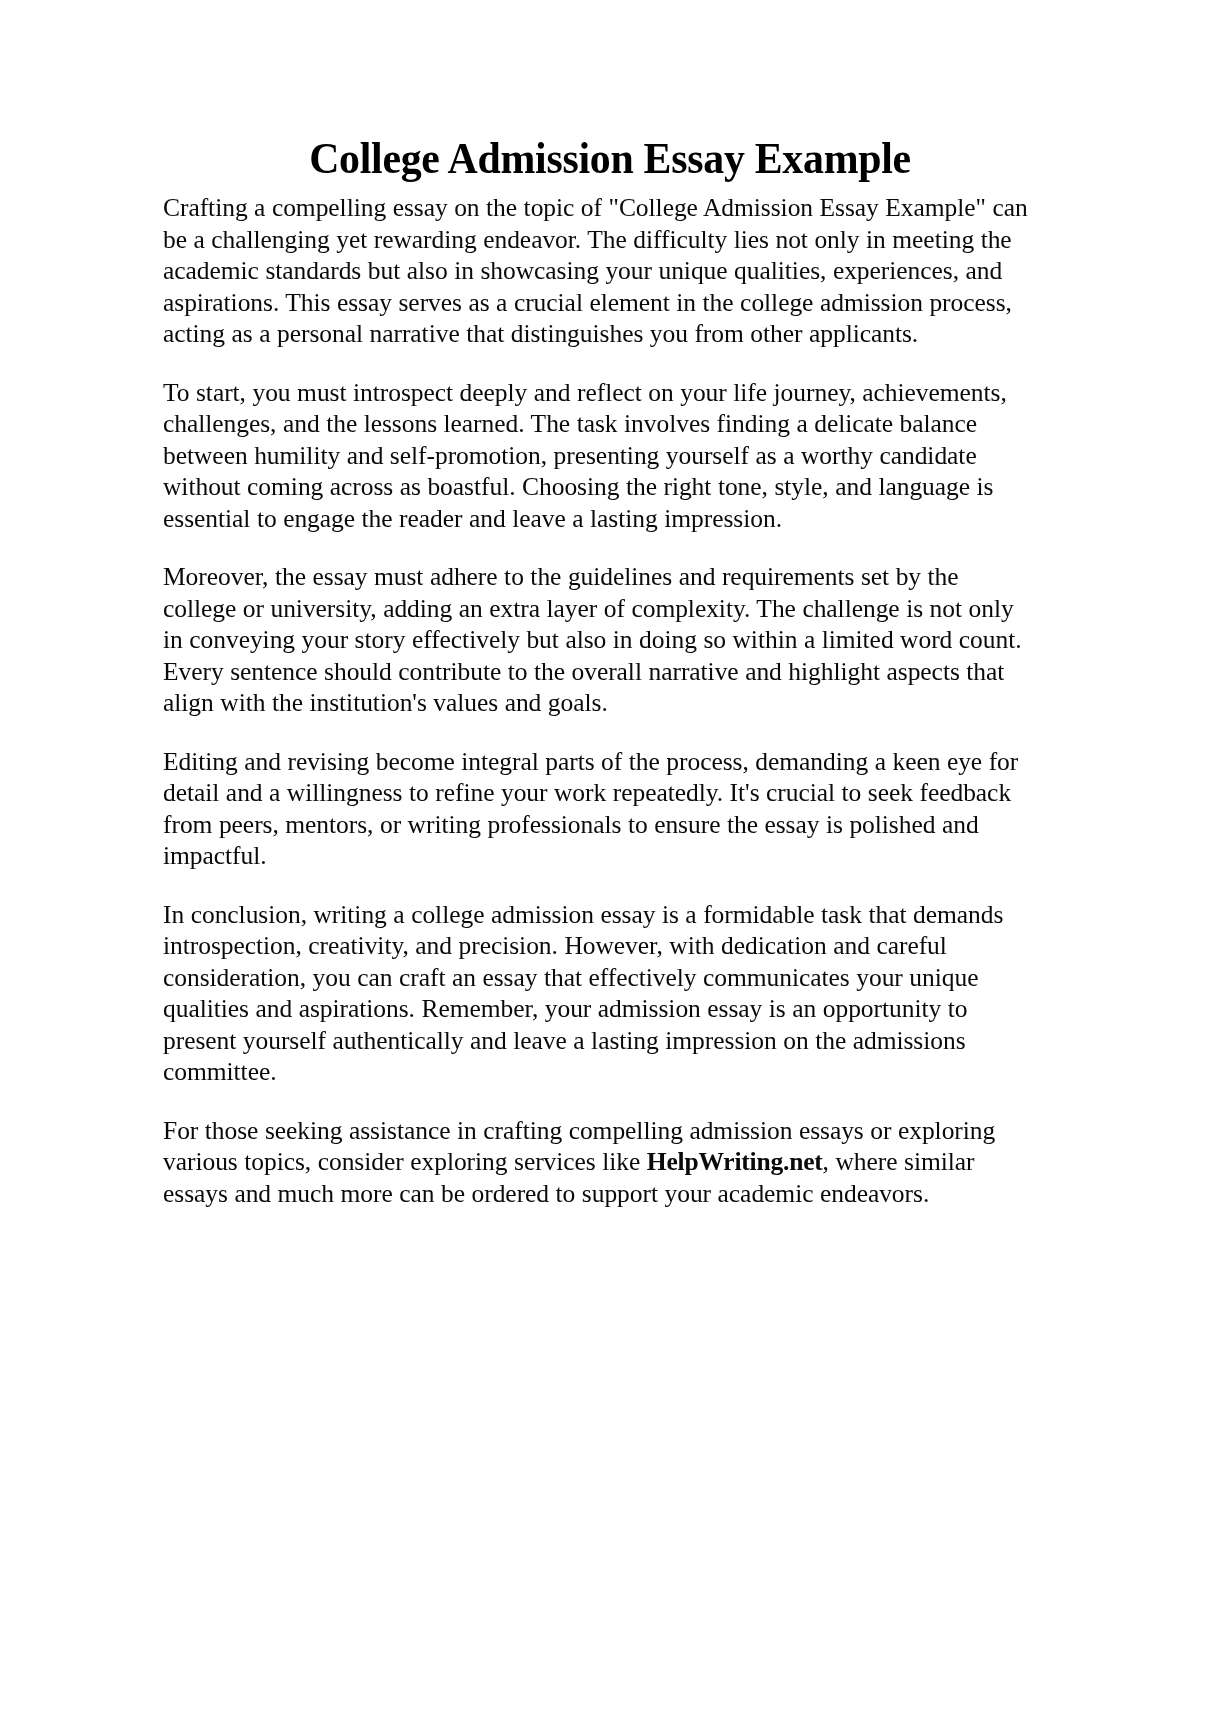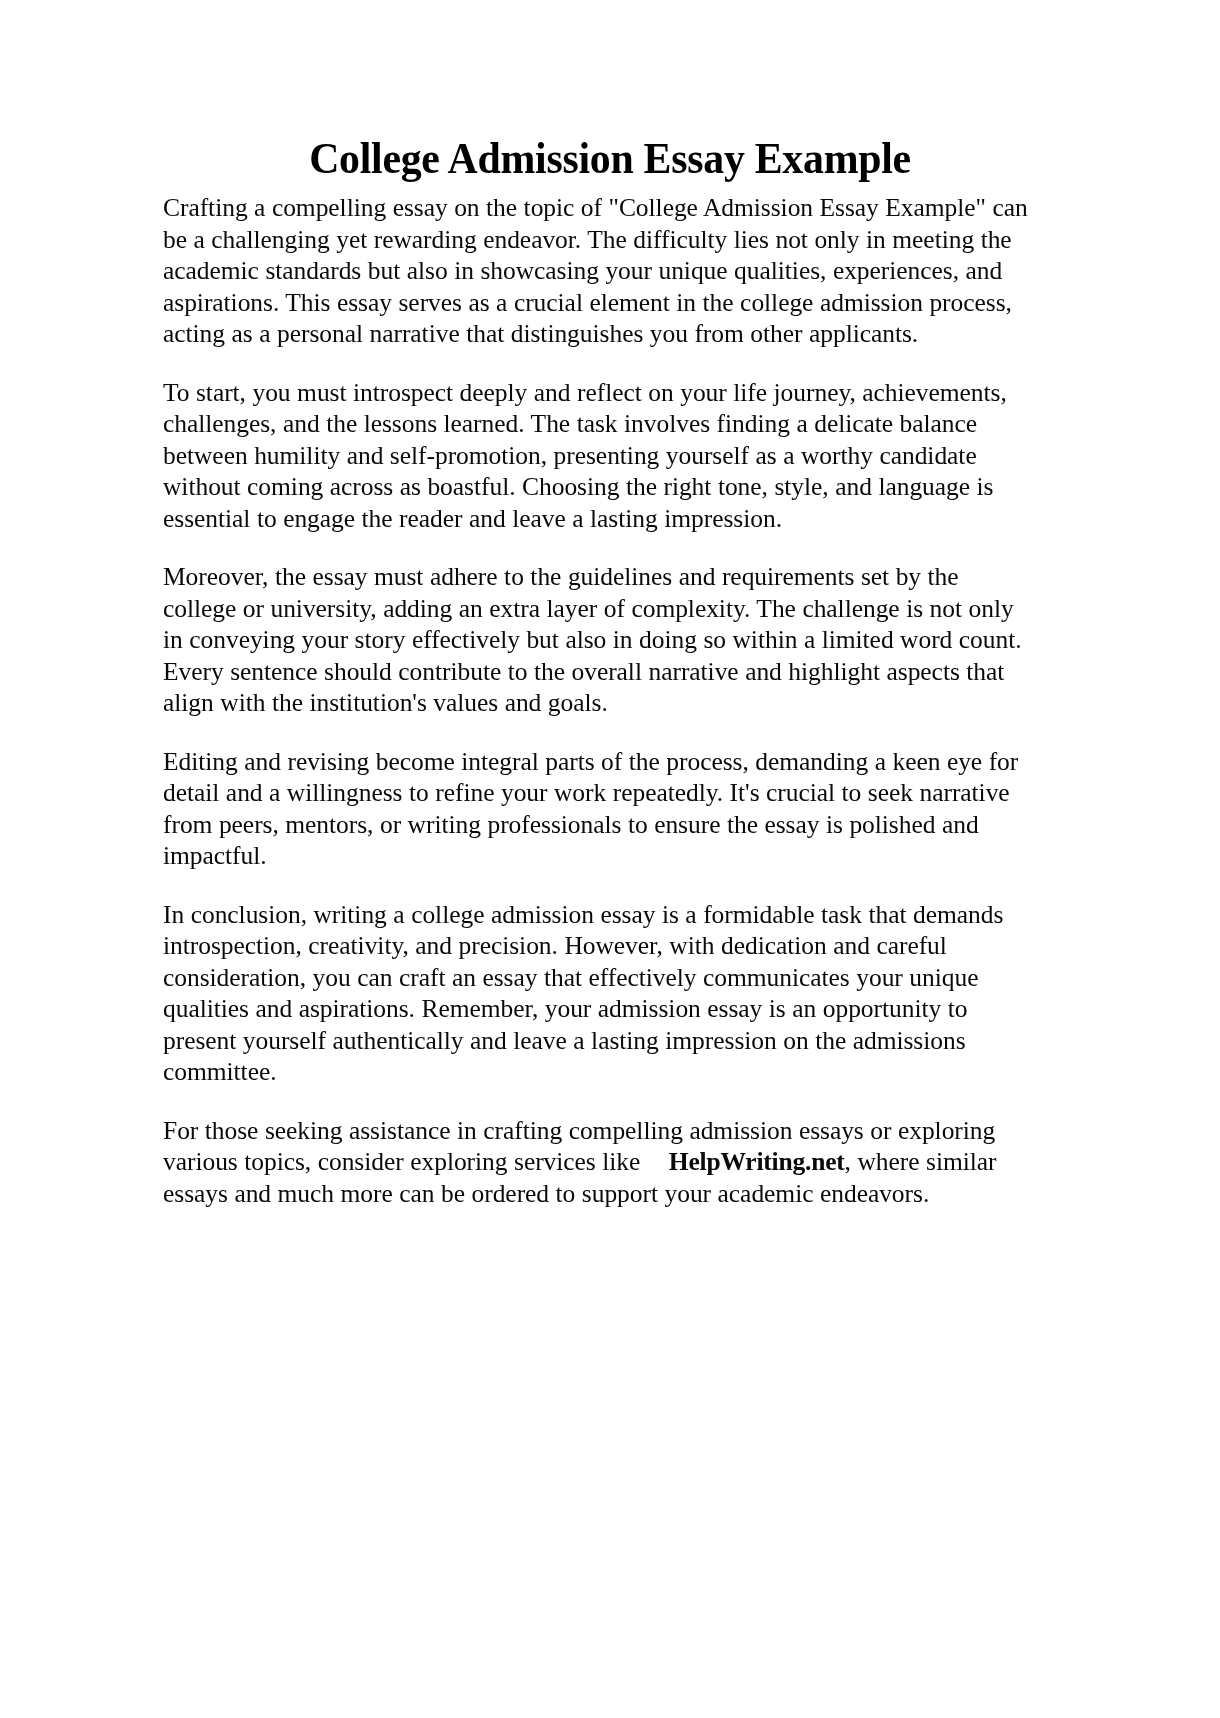--- a/index.html
+++ b/index.html
@@ -53,39 +53,38 @@
     -webkit-font-smoothing: antialiased;
   }
 
   .para:last-child {
     margin-bottom: 0;
   }
 
   .brand {
     font-weight: bold;
     letter-spacing: -0.2px;
-    margin-left: 22px;
   }
 </style>
 </head>
 <body>
 
 <div class="page">
 
   <h1 class="doc-title">College Admission Essay Example</h1>
 
   <div class="body-block">
 
     <p class="para">Crafting a compelling essay on the topic of "College Admission Essay Example" can be a challenging yet rewarding endeavor. The difficulty lies not only in meeting the academic standards but also in showcasing your unique qualities, experiences, and aspirations. This essay serves as a crucial element in the college admission process, acting as a personal narrative that distinguishes you from other applicants.</p>
 
     <p class="para">To start, you must introspect deeply and reflect on your life journey, achievements, challenges, and the lessons learned. The task involves finding a delicate balance between humility and self-promotion, presenting yourself as a worthy candidate without coming across as boastful. Choosing the right tone, style, and language is essential to engage the reader and leave a lasting impression.</p>
 
     <p class="para">Moreover, the essay must adhere to the guidelines and requirements set by the college or university, adding an extra layer of complexity. The challenge is not only in conveying your story effectively but also in doing so within a limited word count. Every sentence should contribute to the overall narrative and highlight aspects that align with the institution's values and goals.</p>
 
-    <p class="para">Editing and revising become integral parts of the process, demanding a keen eye for detail and a willingness to refine your work repeatedly. It's crucial to seek narrative from peers, mentors, or writing professionals to ensure the essay is polished and impactful.</p>
+    <p class="para">Editing and revising become integral parts of the process, demanding a keen eye for detail and a willingness to refine your work repeatedly. It's crucial to seek feedback from peers, mentors, or writing professionals to ensure the essay is polished and impactful.</p>
 
     <p class="para">In conclusion, writing a college admission essay is a formidable task that demands introspection, creativity, and precision. However, with dedication and careful consideration, you can craft an essay that effectively communicates your unique qualities and aspirations. Remember, your admission essay is an opportunity to present yourself authentically and leave a lasting impression on the admissions committee.</p>
 
     <p class="para"><span>For those seeking assistance in crafting compelling admission essays or exploring various topics, consider exploring services like </span><span class="brand">HelpWriting.net</span><span>, where similar essays and much more can be ordered to support your academic endeavors.</span></p>
 
   </div>
 
 </div>
 
 </body></html>

